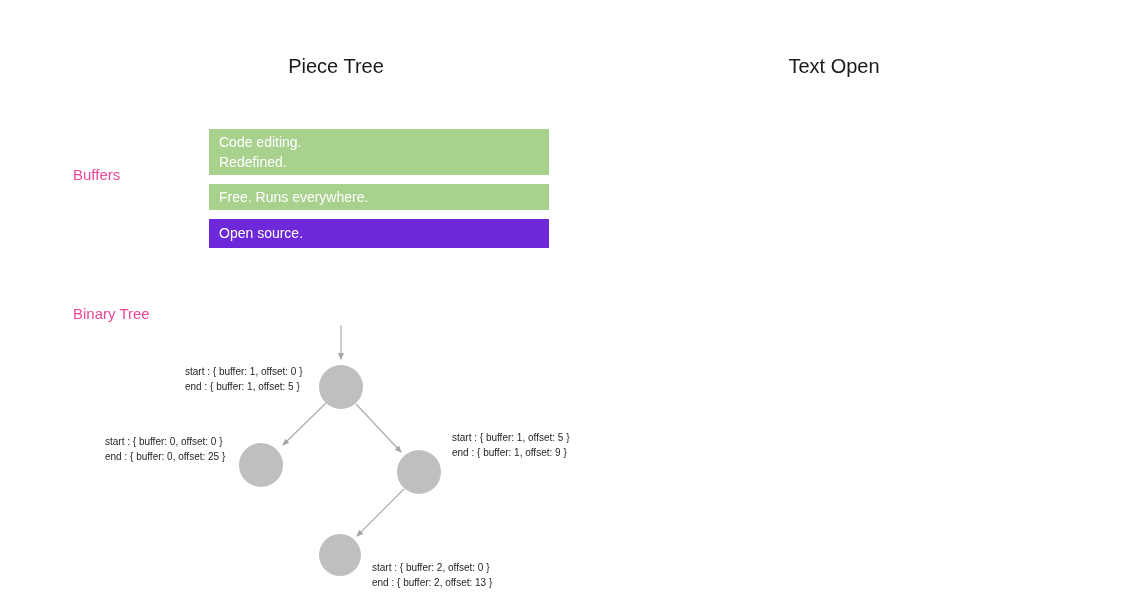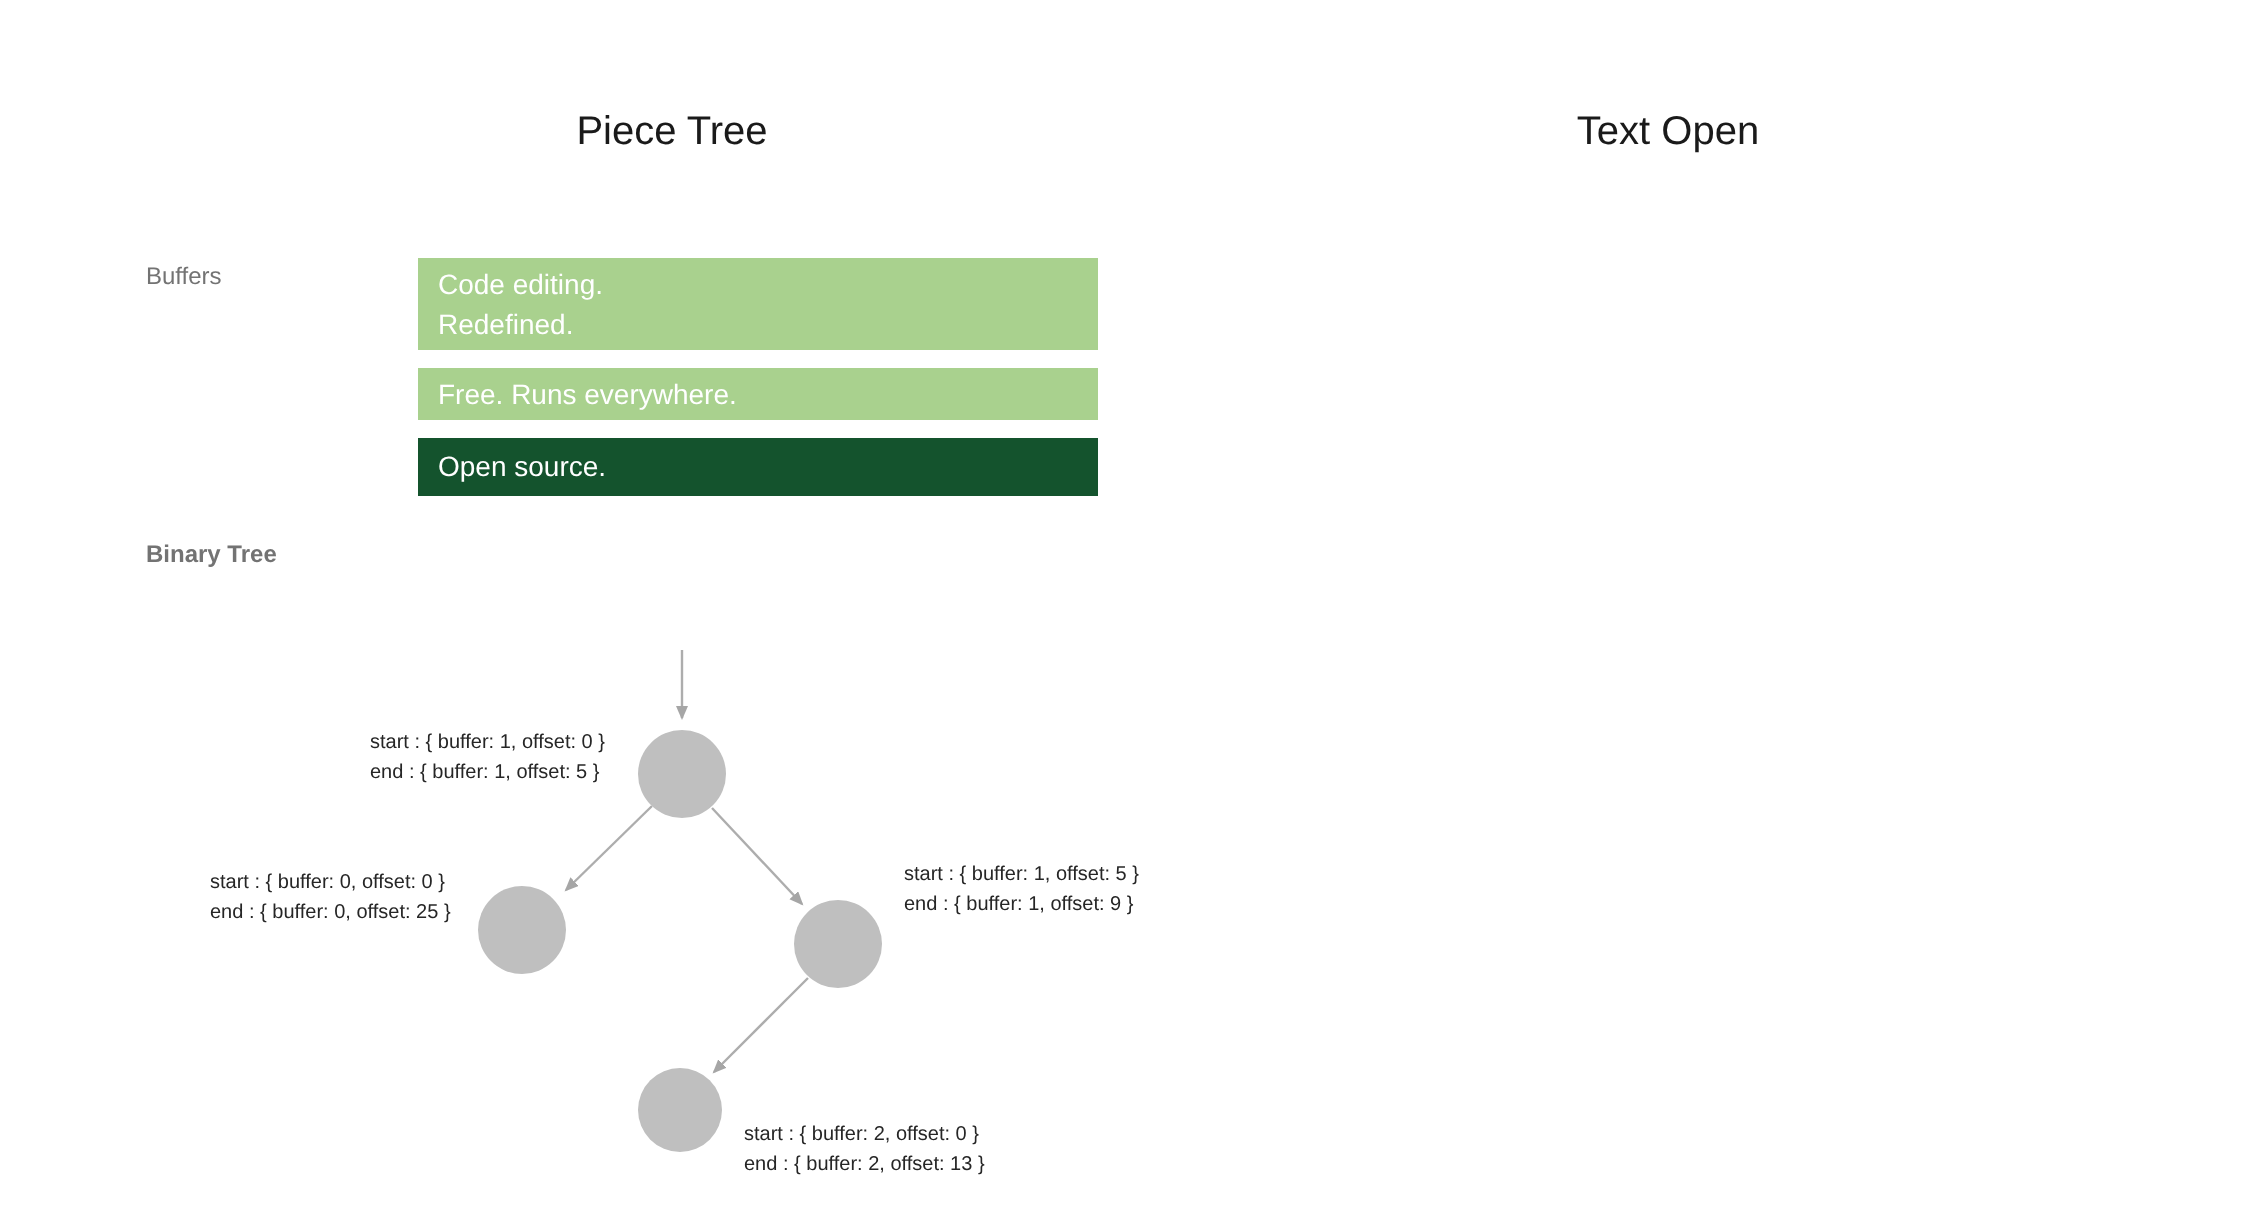--- a/index.html
+++ b/index.html
@@ -27,39 +27,40 @@
     font-size: 20px;
     color: #1a1a1a;
     white-space: nowrap;
   }
   .title-left  { left: 216px; }   
   .title-right { left: 714px; }   
 
   .section-label {
     position: absolute;
     left: 73px;
-    font-size: 12px;
-    color: #737373;
+    font-size: 15px;
+    color: #ec4899;
     white-space: nowrap;
+    margin-top: 35px;
   }
   .label-buffers     { top: 131px; }
-  .label-binary-tree { top: 270px; font-weight: bold; }
+  .label-binary-tree { top: 270px; }
 
   .buffer-box {
     position: absolute;
     left: 209px;
     width: 340px;
     box-sizing: border-box;
     padding-left: 10px;
     color: #ffffff;
     font-size: 14px;
     white-space: nowrap;
   }
   .buffer-green  { background: #a9d18e; }
-  .buffer-yellow { background: #14532d; }
+  .buffer-yellow { background: #6d28d9; }
   .buffer-box-1 { top: 129px; height: 46px; padding-top: 3px; line-height: 20px; }
   .buffer-box-2 { top: 184px; height: 26px; line-height: 26px; }
   .buffer-box-3 { top: 219px; height: 29px; line-height: 29px; }
 
   .tree-svg {
     position: absolute;
     left: 0;
     top: 0;
   }
 

